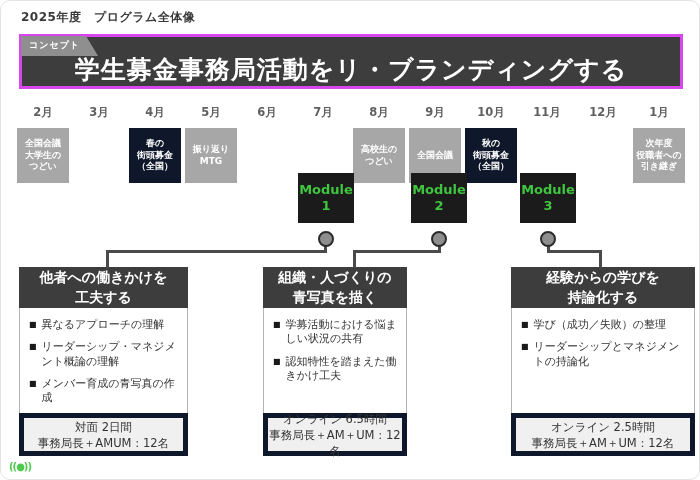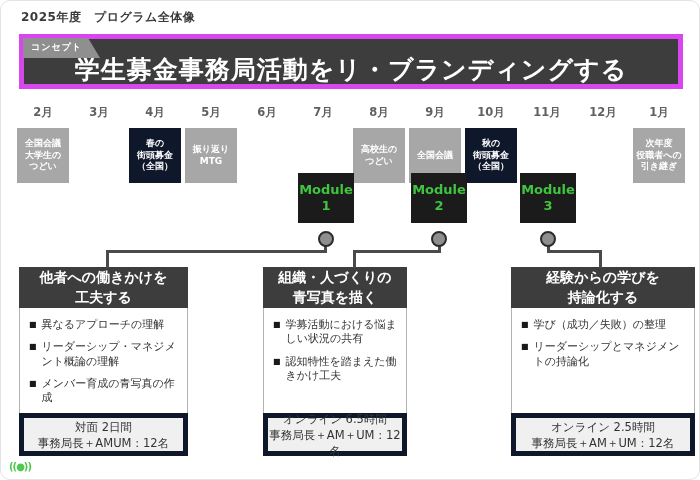--- a/index.html
+++ b/index.html
@@ -9,21 +9,21 @@
     font-family:"DejaVu Sans", sans-serif; overflow:hidden;
     border:1px solid #e3e3e3; border-radius:10px;
   }
   .doc-title {
     position:absolute; left:20px; top:8px;
     font-size:12px; font-weight:bold; color:#3a3a3a; letter-spacing:0.5px;
   }
   
   .banner {
     position:absolute; left:18px; top:33px; width:664px; height:55px;
-    background:#3d3d3d; border:5px solid #d946ef;
+    background:#3d3d3d; border:3px solid #d946ef;
     display:flex; align-items:center; justify-content:center;
   }
   .banner-title { color:#ffffff; font-size:25px; font-weight:bold; letter-spacing:1px;margin-top:16px; }
   .concept-tag {
     position:absolute; left:-1px; top:-1px;
     background:#8f8f8f; color:#ffffff; font-size:9px; font-weight:bold;
     padding:3px 18px 4px 8px; letter-spacing:1px;
     clip-path:polygon(0 0, calc(100% - 12px) 0, 100% 100%, 0 100%);
   }
   

